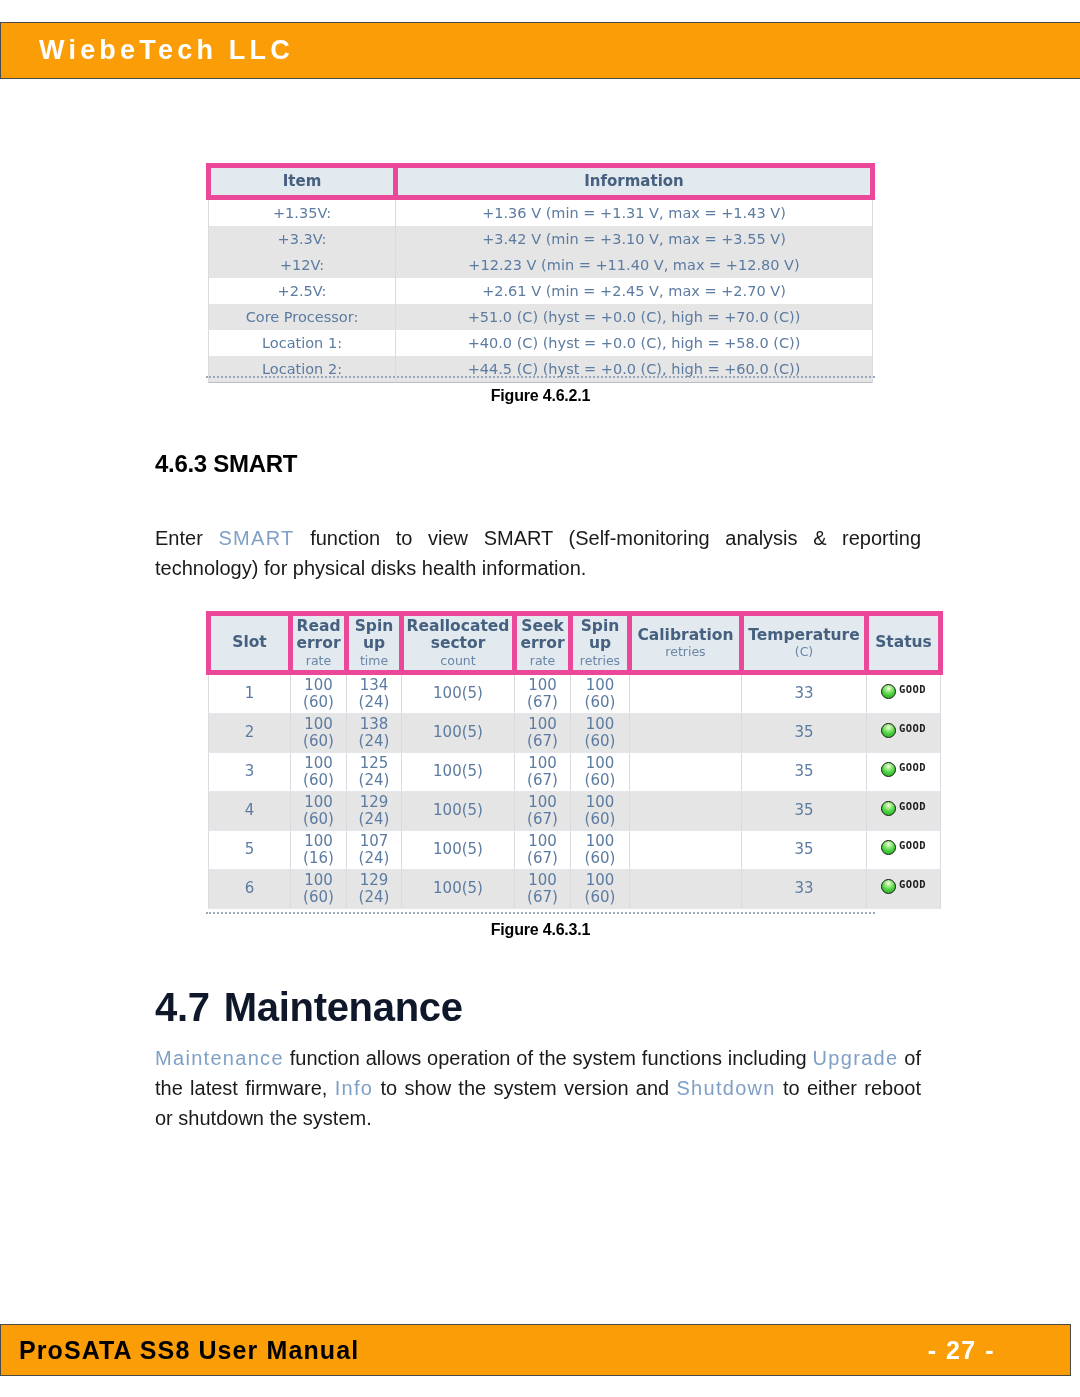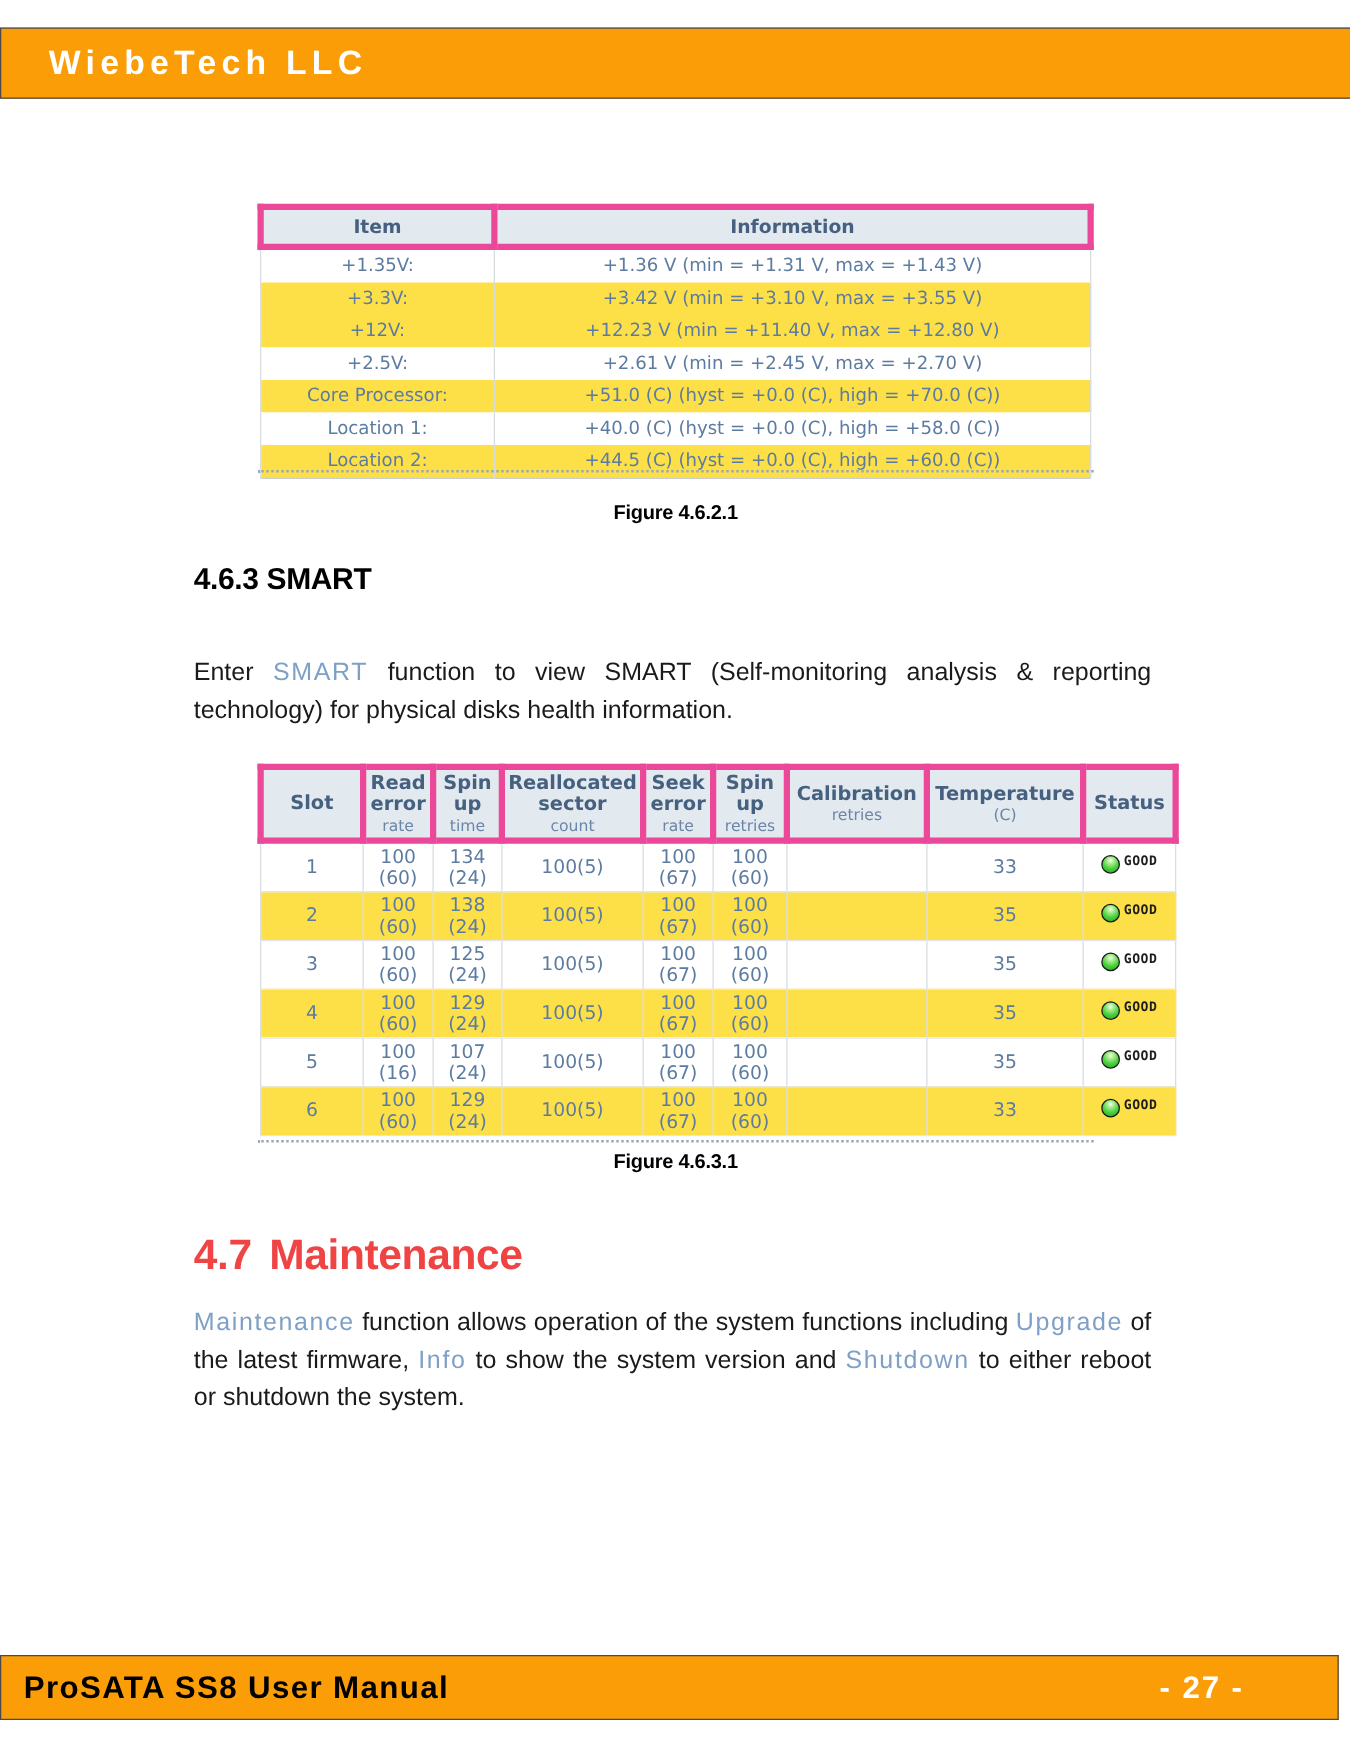--- a/index.html
+++ b/index.html
@@ -84,21 +84,21 @@
   }
   .ui-table td {
     border-left: 1px solid #d7dce1;
     border-right: 1px solid #d7dce1;
     text-align: center;
     padding: 2px 3px;
     line-height: 1.12;
     white-space: nowrap;
   }
   .ui-table tr.odd td { background: #ffffff; }
-  .ui-table tr.even td { background: #fde047; }
+  .ui-table tr.even td { background: #e5e5e5; }
 
   
   #sensor-table {
     left: 206px;
     top: 163px;
     width: 669px;
     font-size: 14.5px;
   }
   #sensor-table th { font-size: 15px; padding: 5px 2px; }
   #sensor-table td { height: 22px; }
@@ -178,41 +178,41 @@
     position: absolute;
     left: 206px;
     width: 669px;
     text-align: center;
     font-size: 16px;
     font-weight: bold;
     color: #000000;
     letter-spacing: -0.2px;
   }
   #fig-rule-1 { top: 376px; }
-  #fig-caption-1 { top: 387px; margin-top: 15px; }
+  #fig-caption-1 { top: 387px; }
   #fig-rule-2 { top: 912px; }
   #fig-caption-2 { top: 921px; }
 
   
   .doc-col {
     position: absolute;
     left: 155px;
     width: 766px;
   }
   .h3 {
     font-size: 24px;
     font-weight: bold;
     color: #000000;
     letter-spacing: -0.3px;
   }
   #heading-smart { top: 450px; }
   .h2 {
-    font-size: 34px;
-    font-weight: bold;
-    color: #ef4444;
+    font-size: 40px;
+    font-weight: bold;
+    color: #0f172a;
     letter-spacing: -0.3px;
   }
   #heading-maintenance { top: 985px; }
   #heading-maintenance .h2-num { margin-right: 14px; }
   .para {
     font-size: 20px;
     line-height: 1.5;
     color: #1a1a1a;
     text-align: justify;
     text-justify: inter-word;

